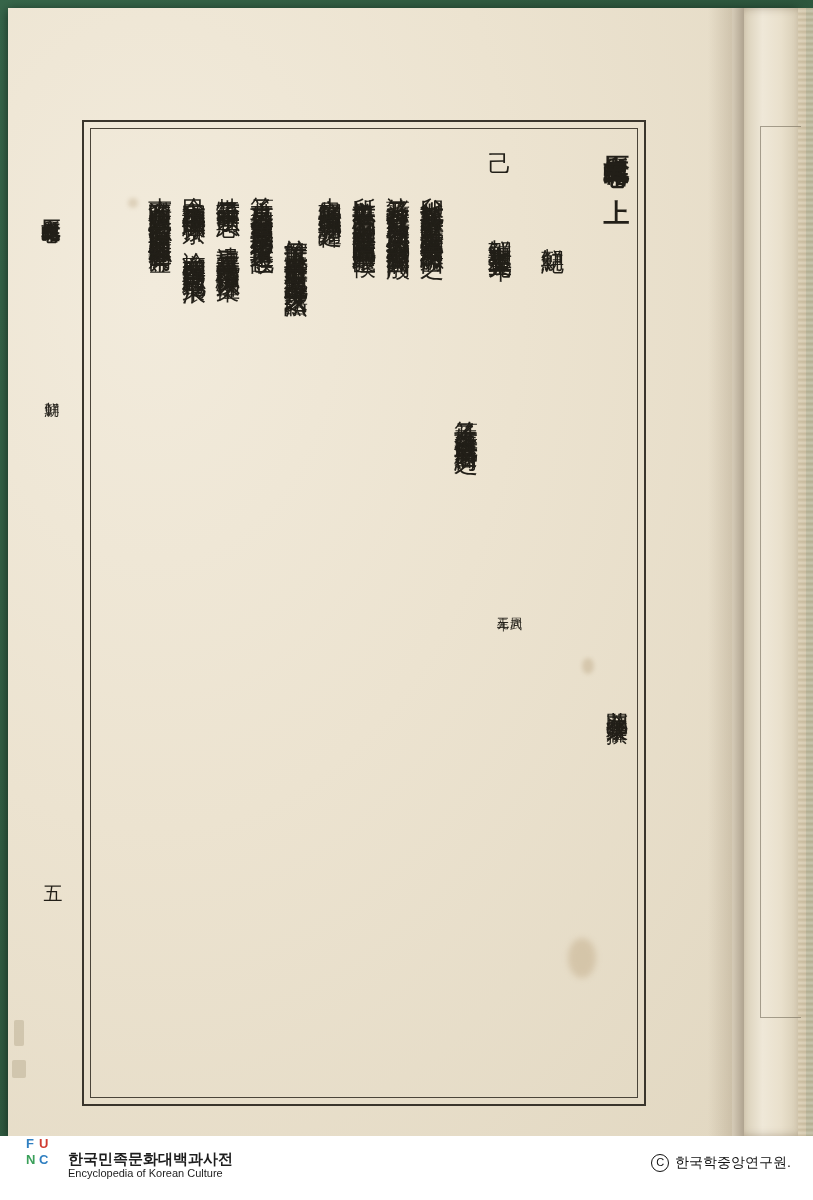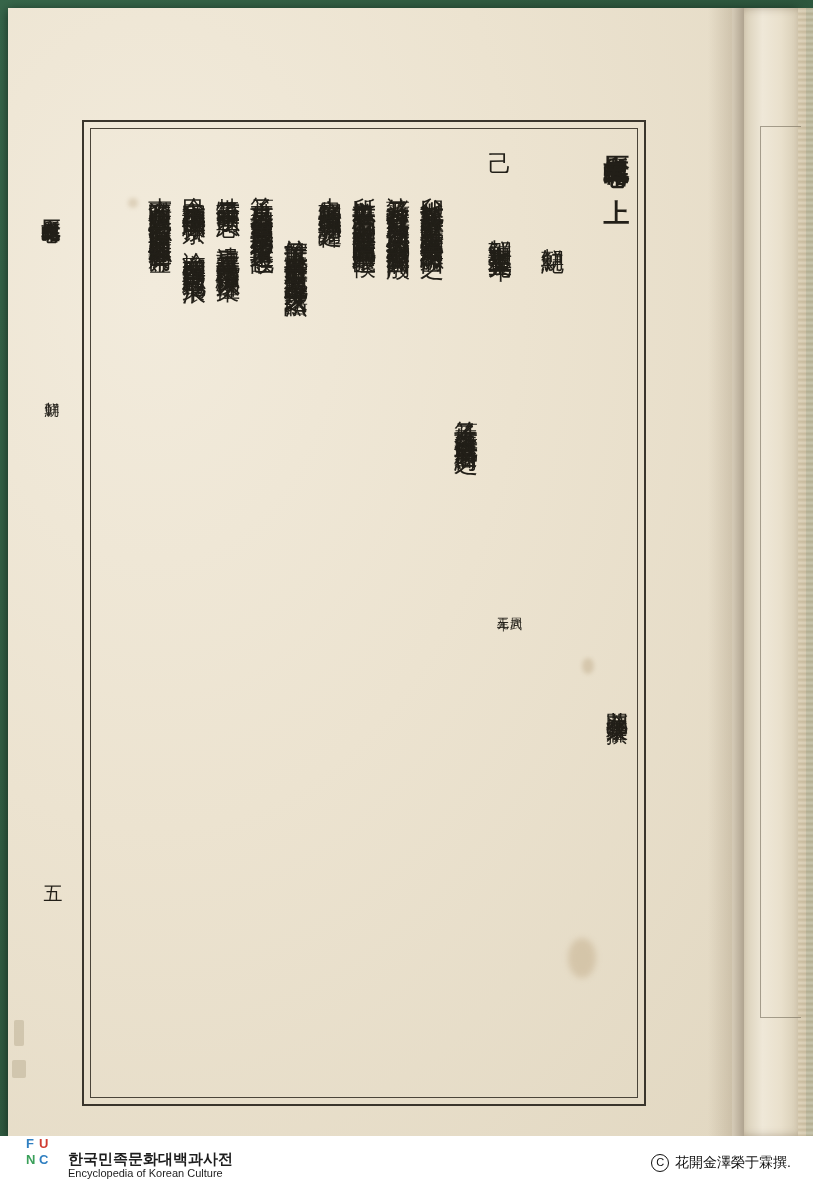--- a/index.html
+++ b/index.html
@@ -376,18 +376,18 @@
         <span class="b4">C</span>
       </div>
       <div>
         <div id="wm-text-kr">한국민족문화대백과사전</div>
         <div id="wm-text-en">Encyclopedia of Korean Culture</div>
       </div>
     </div>
 
     <div id="wm-right">
       <span id="wm-copy">C</span>
-      <span>花開金澤榮于霖撰.</span>
+      <span>한국학중앙연구원.</span>
     </div>
 
   </div>
 
 </div>
 
 </body></html>

